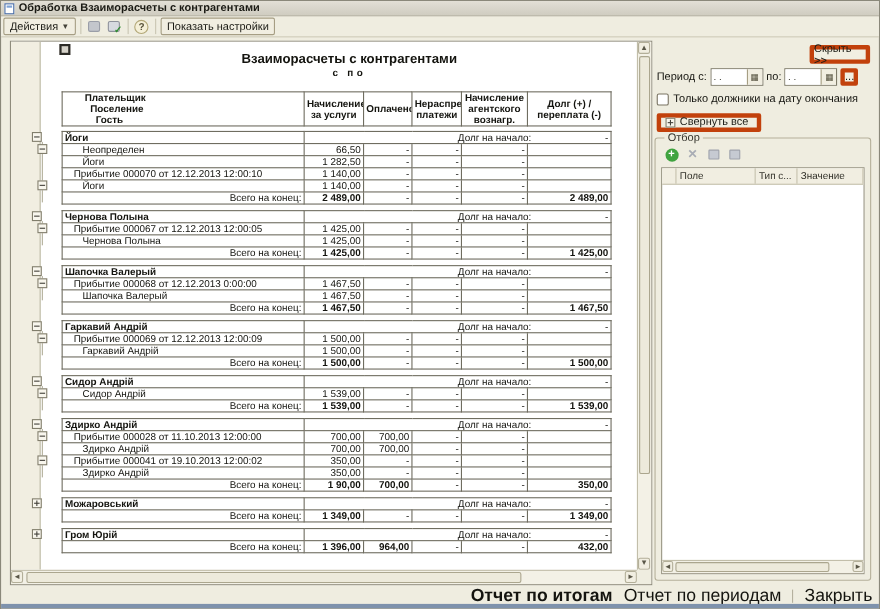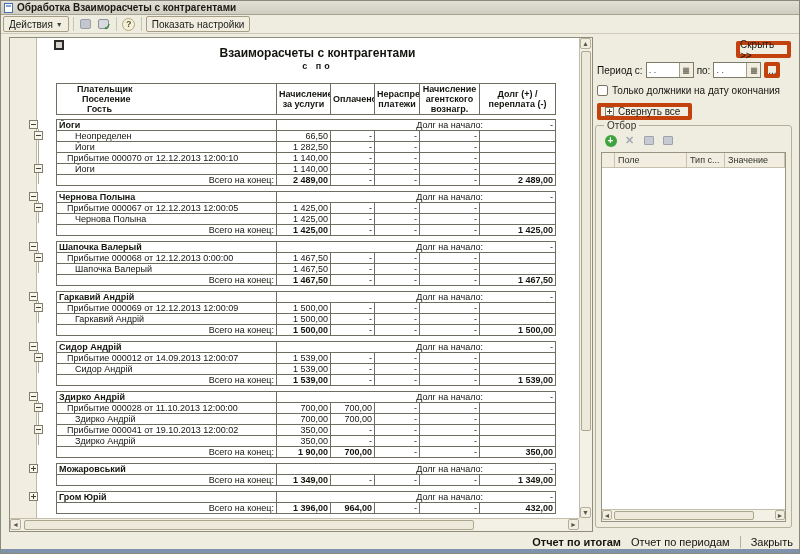--- a/index.html
+++ b/index.html
@@ -90,21 +90,21 @@
   .ico-x { color:#A8ACB4; font-size:11px; font-weight:bold; }
   .ico-cube { width:10px; height:9px; background:#C6CAD2; border:1px solid #9EA2AC; border-radius:1px; }
   .filter-list { position:absolute; left:5px; right:5px; top:26px; bottom:5px; border:1px solid #989482; background:#FFFFFF; }
   .fl-header { display:flex; height:15px; background:#F1EEE1; border-bottom:1px solid #C5C1AD; font-size:9px; color:#33322A; }
   .fl-header .c { border-right:1px solid #C5C1AD; padding:2px 3px 0; white-space:nowrap; overflow:hidden; }
   .fl-c0 { width:13px; } .fl-c1 { width:72px; } .fl-c2 { width:38px; } .fl-c3 { flex:1; }
   .fl-hscroll { position:absolute; left:0; right:0; bottom:0; height:12px; background:#F3F1E6; border-top:1px solid #C2BEAA; }
 
   
   .bottom-bar { position:absolute; left:0; right:6px; top:533px; height:16px; display:flex; justify-content:flex-end; align-items:center; gap:10px; font-size:10px; color:#14140F; }
-  .bb-btn { background:transparent; border:0; font-size:11px; font-family:"Liberation Sans",sans-serif; color:#14140F; }
+  .bb-btn { background:transparent; border:0; font-size:16px; font-family:"Liberation Sans",sans-serif; color:#14140F; }
   .bb-default { font-weight:bold; }
   .bb-sep { width:1px; height:12px; background:#B5B19E; }
   .bottom-edge { position:absolute; left:0; right:0; bottom:0; height:4px; background:#7E92AC; }
 </style>
 </head>
 <body>
 
 <div class="window">
 
   <div class="titlebar">
@@ -412,28 +412,20 @@
                   <tr>
                     <td class="name beige gname">Сидор Андрій</td>
                     <td colspan="5" class="beige">
                       <div class="opening-flex">
                         <span class="op-label">Долг на начало:</span>
                         <span class="op-dash">-</span>
                       </div>
                     </td>
                   </tr>
                   <tr>
-                    <td class="name lvl1">Прибытие 000012 от 14.09.2013 12:00:07</td>
-                    <td class="num">1 539,00</td>
-                    <td class="num">-</td>
-                    <td class="num">-</td>
-                    <td class="num">-</td>
-                    <td class="num beige"></td>
-                  </tr>
-                  <tr>
                     <td class="name lvl2">Сидор Андрій</td>
                     <td class="num">1 539,00</td>
                     <td class="num">-</td>
                     <td class="num">-</td>
                     <td class="num">-</td>
                     <td class="num beige"></td>
                   </tr>
                   <tr>
                     <td class="total-label">Всего на конец:</td>
                     <td class="num bold">1 539,00</td>

